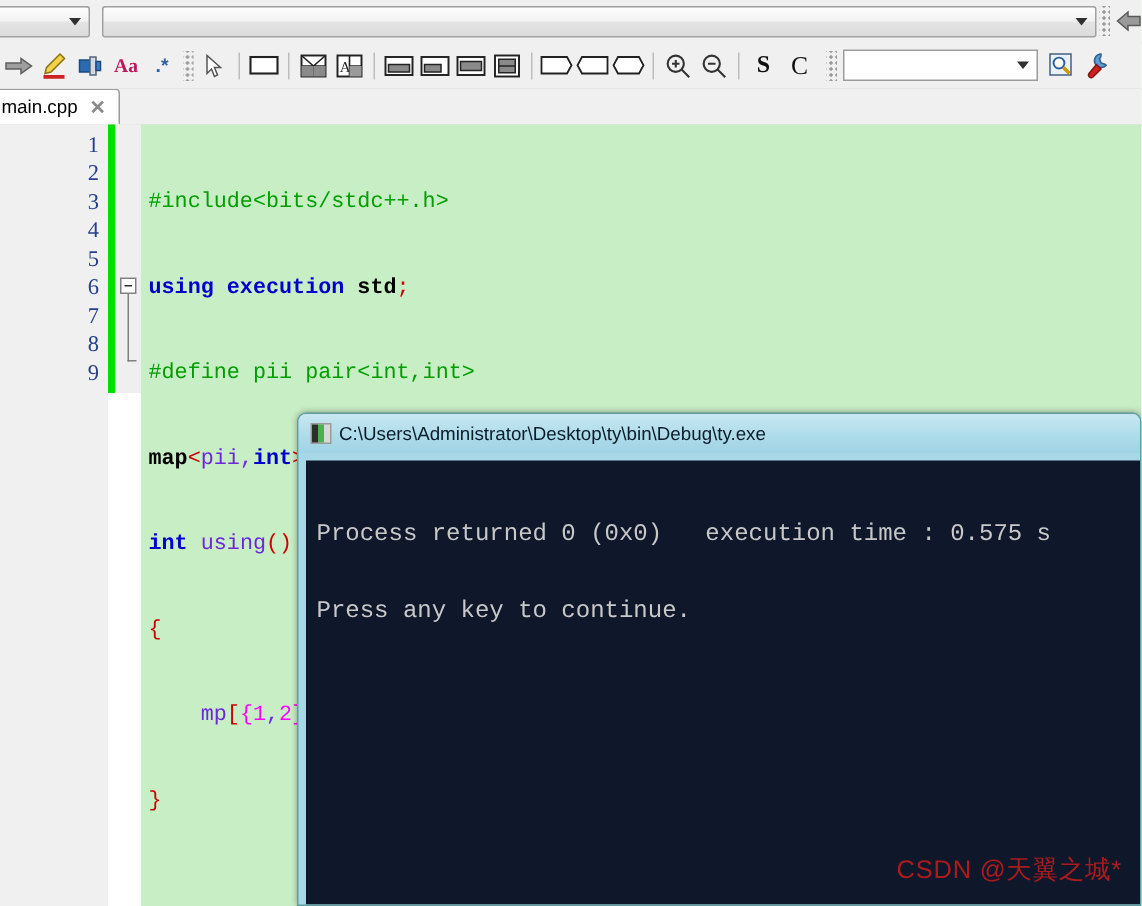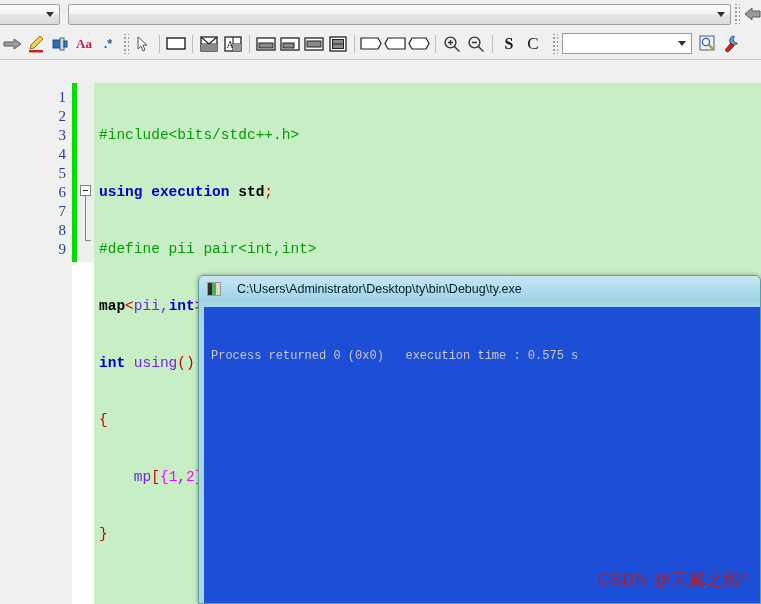--- a/index.html
+++ b/index.html
@@ -228,42 +228,42 @@
     border: 1px solid #5f9ea0;
     border-radius: 6px 6px 0 0;
     box-sizing: border-box;
     box-shadow: 0 0 4px rgba(0,0,0,0.35);
     overflow: hidden;
   }
   .console-title {
     height: 26px;
     display: flex;
     align-items: center;
-    gap: 16px;
+    gap: 5px;
     padding-left: 8px;
     background: linear-gradient(to bottom, #c9e7f2 0%, #aedcea 55%, #9fd3e4 100%);
     font-size: 12.5px;
     color: #0b1c2b;
   }
   .console-icon {
     width: 14px; height: 14px;
     background: #d8d8d8;
     border: 1px solid #9a9a9a;
     box-sizing: border-box;
     display: flex;
   }
   .console-icon .bar1 { width: 4px; background: #2d2d2d; }
   .console-icon .bar2 { width: 4px; background: #4caf50; }
   .console-body {
     position: absolute;
     left: 5px; top: 31px;
     right: 0; bottom: 0;
-    background: #1d4ed8;
+    background: #0f172a;
     font-family: "Liberation Mono", monospace;
-    font-size: 12px;
+    font-size: 16px;
     line-height: 17px;
     color: #c8c8c8;
     padding: 7px 0 0 7px;
     white-space: pre;
     box-sizing: border-box;
   }
   .watermark {
     position: absolute;
     right: 12px;
     bottom: 12px;
@@ -436,20 +436,26 @@
       </svg>
     </div>
     <div class="tbtn">
       <svg width="18" height="18" viewBox="0 0 18 18">
         <path d="M11 1 a4.5 4.5 0 1 0 3.4 7.6 L14 8 l-3-1 l-1-3 l0.6 -0.4 A4.5 4.5 0 0 0 11 1 Z" fill="#5d9cd4" stroke="#2d5f91"></path>
         <path d="M8 8 L3 14 a1.8 1.8 0 0 0 2.5 2.5 L11 11 Z" fill="#cc2222" stroke="#841414"></path>
       </svg>
     </div>
   </div>
 
+  <div class="tabbar">
+    <div class="tab">
+      <span>main.cpp</span>
+      <span class="tab-close">✕</span>
+    </div>
+  </div>
 
   <div class="editor">
 
     <div class="gutter">
       <div>1</div>
       <div>2</div>
       <div>3</div>
       <div>4</div>
       <div>5</div>
       <div>6</div>
@@ -482,17 +488,18 @@
   <div class="console">
     <div class="console-title">
       <span class="console-icon">
         <span class="bar1"></span>
           <span class="bar2"></span>
       </span>
       <span>C:\Users\Administrator\Desktop\ty\bin\Debug\ty.exe</span>
     </div>
     <div class="console-body">
       <div>Process returned 0 (0x0)   execution time : 0.575 s</div>
+      <div>Press any key to continue.</div>
     </div>
     <div class="watermark">CSDN @天翼之城*</div>
   </div>
 
 </div>
 
 </body></html>

